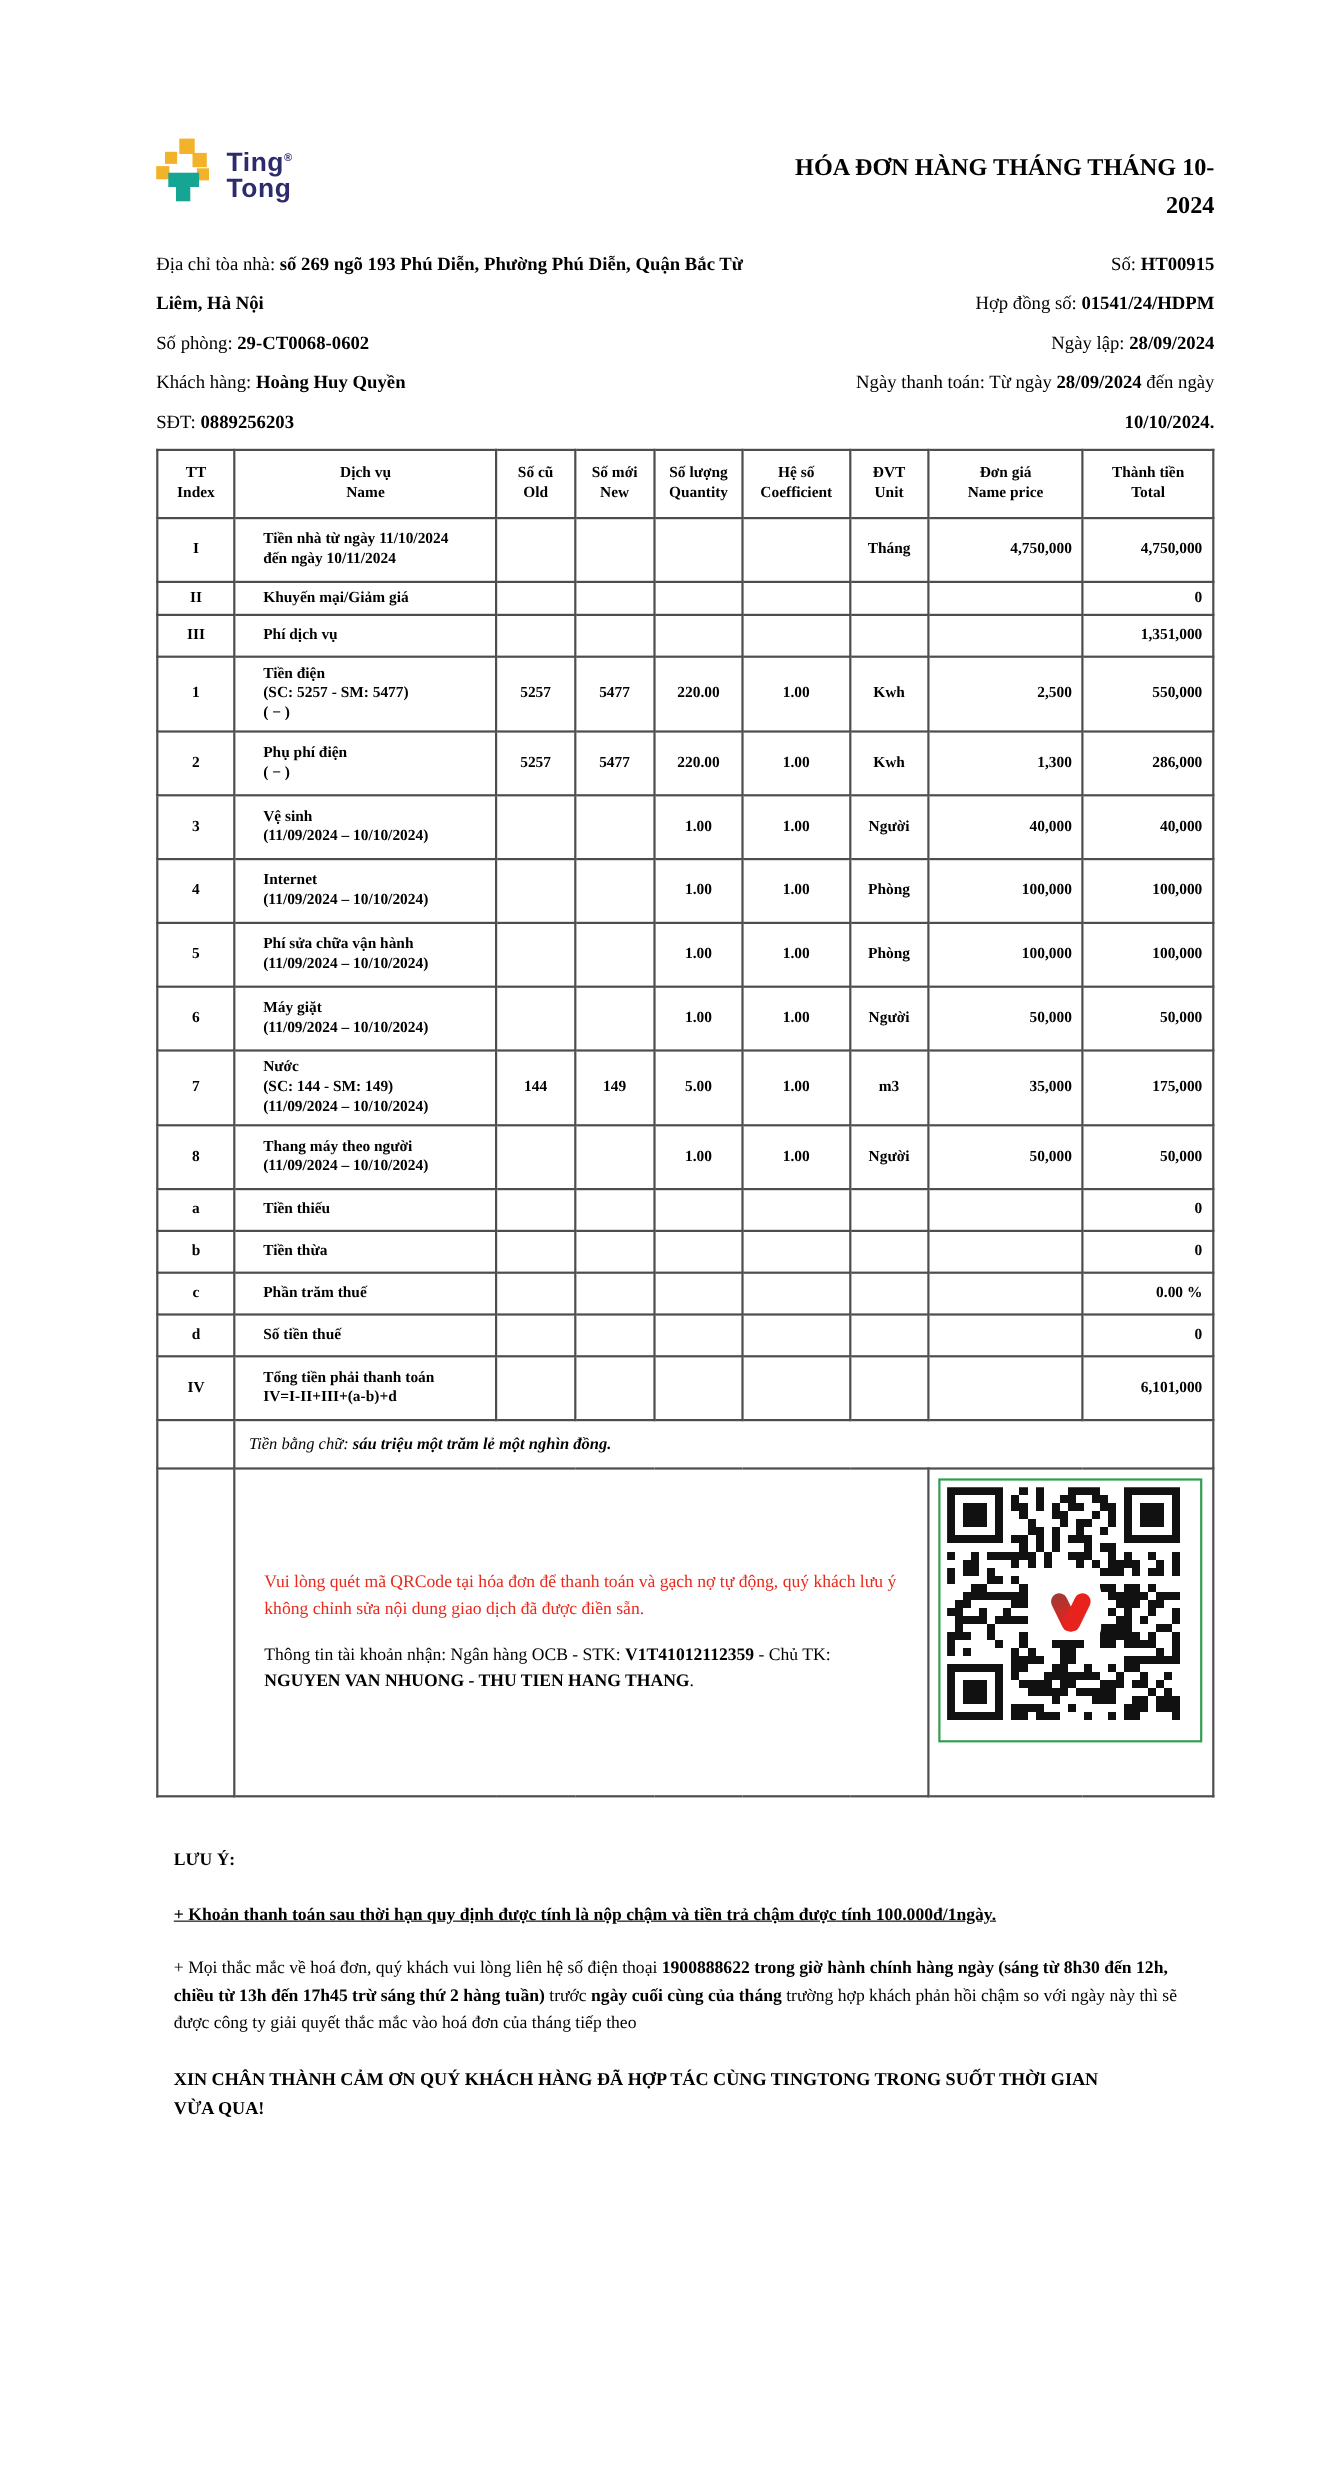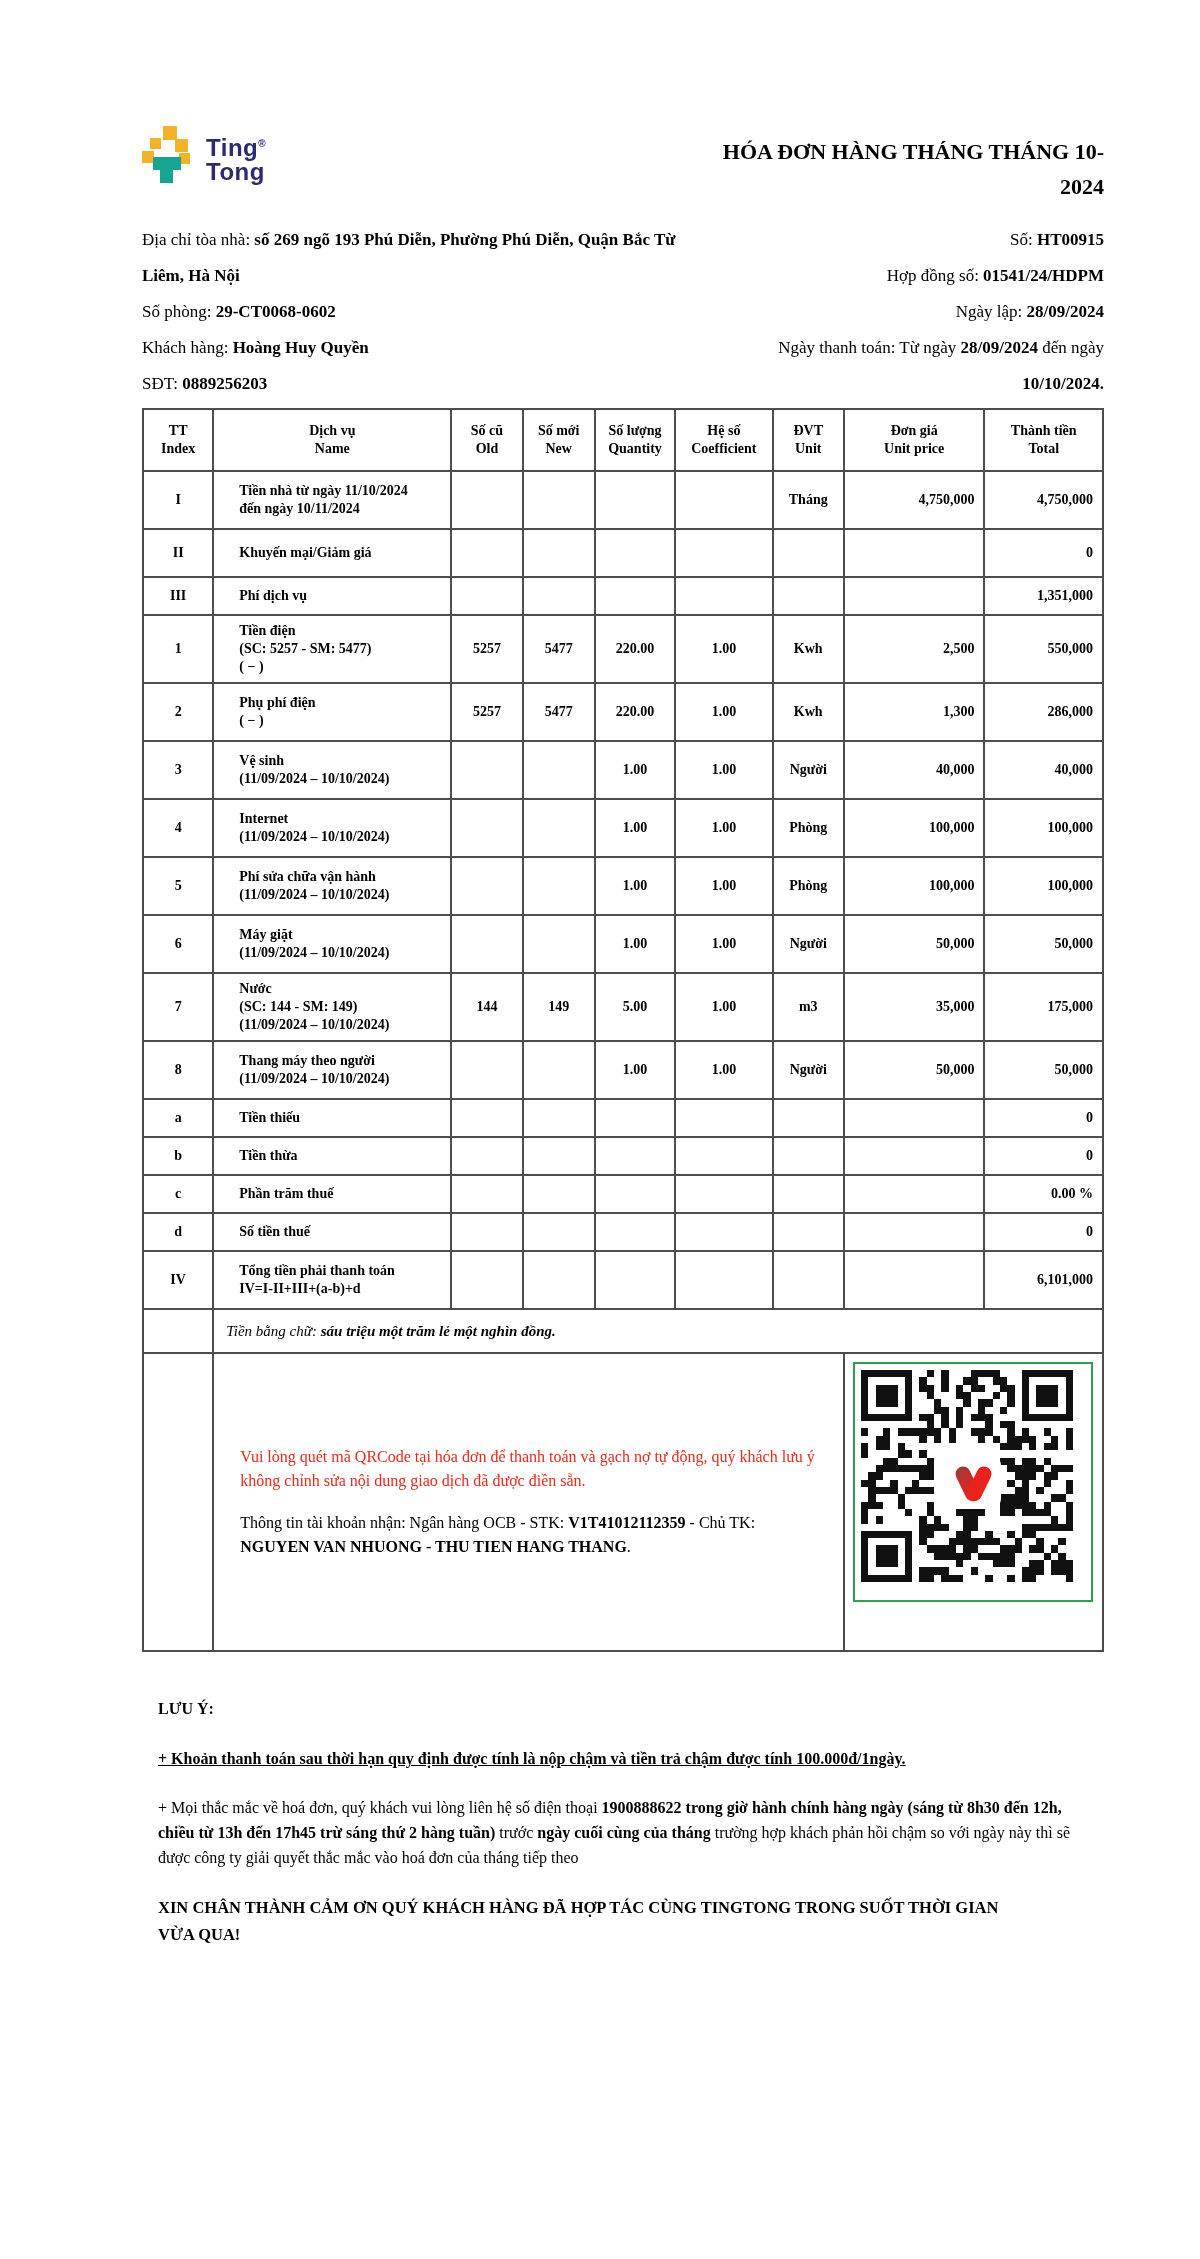--- a/index.html
+++ b/index.html
@@ -144,41 +144,41 @@
           <th>
             <div>Hệ số</div>
             <div>Coefficient</div>
           </th>
           <th>
             <div>ĐVT</div>
             <div>Unit</div>
           </th>
           <th>
             <div>Đơn giá</div>
-            <div>Unit price</div>
+            <div>Name price</div>
           </th>
           <th>
             <div>Thành tiền</div>
             <div>Total</div>
           </th>
         </tr>
       </thead>
     <tbody id="tbody">
         <tr style="height: 58px;">
           <td class="c">I</td>
           <td class="name-cell"><span>Tiền nhà từ ngày 11/10/2024</span><br><span>đến ngày 10/11/2024</span></td>
           <td class="c"></td>
           <td class="c"></td>
           <td class="c"></td>
           <td class="c"></td>
           <td class="c">Tháng</td>
           <td class="r">4,750,000</td>
           <td class="r">4,750,000</td>
         </tr>
-        <tr style="height: 48px;">
+        <tr style="height: 30px;">
           <td class="c">II</td>
           <td class="name-cell"><span>Khuyến mại/Giảm giá</span></td>
           <td class="c"></td>
           <td class="c"></td>
           <td class="c"></td>
           <td class="c"></td>
           <td class="c"></td>
           <td class="r"></td>
           <td class="r">0</td>
         </tr>

